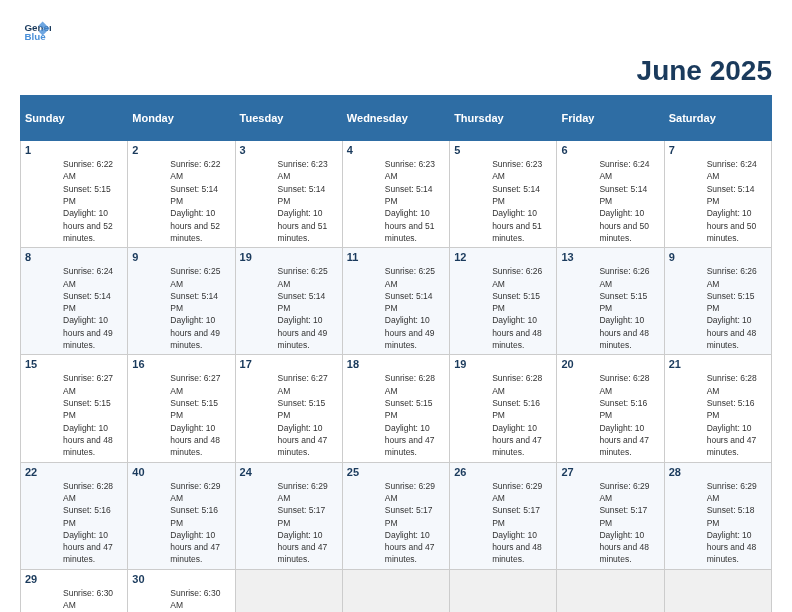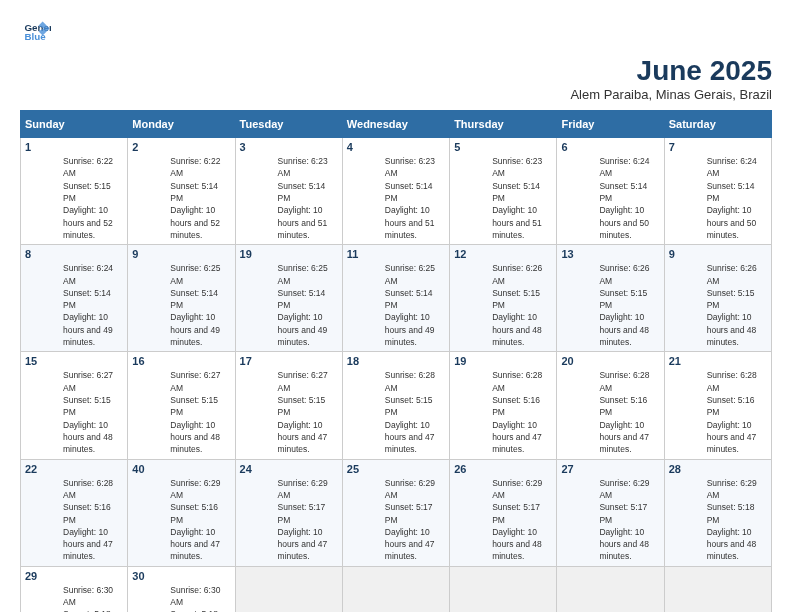--- a/index.html
+++ b/index.html
@@ -46,21 +46,21 @@
     .calendar {
       width: 100%;
       border-collapse: collapse;
       table-layout: fixed;
     }
     .calendar th {
       background-color: #2e6da4;
       color: white;
       font-size: 11px;
       font-weight: bold;
-      padding: 7px 4px;
+      padding: 16px 4px;
       text-align: left;
       border: 1px solid #2e6da4;
     }
     .calendar td {
       border: 1px solid #ccc;
       vertical-align: top;
       padding: 3px 4px;
       height: 82px;
       background: #fff;
       font-size: 9px;
@@ -99,21 +99,20 @@
   <div class="header">
     <div class="logo">
       <svg class="logo-icon" viewBox="0 0 40 40">
         <text x="2" y="18" font-size="14" font-weight="bold" fill="#1a3a5c">General</text>
         <text x="2" y="32" font-size="14" font-weight="bold" fill="#4a90d9">Blue</text>
         <polygon points="28,5 38,15 28,25 22,19 30,15 22,11" fill="#4a90d9" opacity="0.8"></polygon>
       </svg>
     </div>
     <div class="title-block">
       <div class="month-title">June 2025</div>
-      <div class="location">Alem Paraiba, Minas Gerais, Brazil</div>
     </div>
   </div>
 
   <table class="calendar">
     <thead>
       <tr>
         <th>Sunday</th>
         <th>Monday</th>
         <th>Tuesday</th>
         <th>Wednesday</th>

